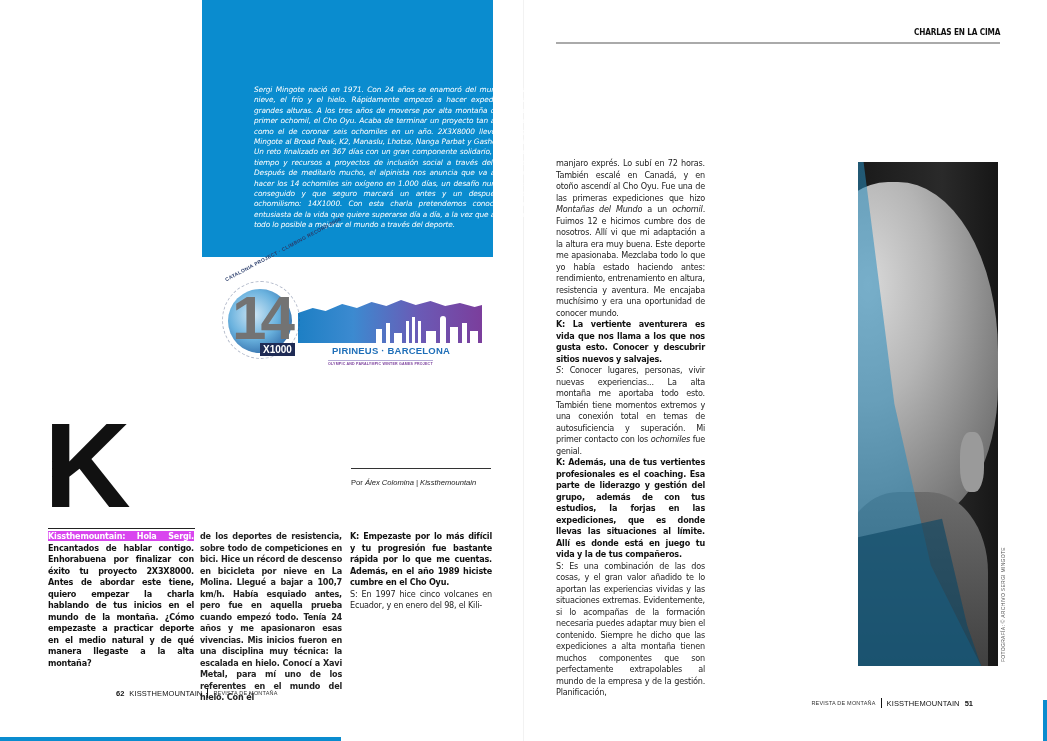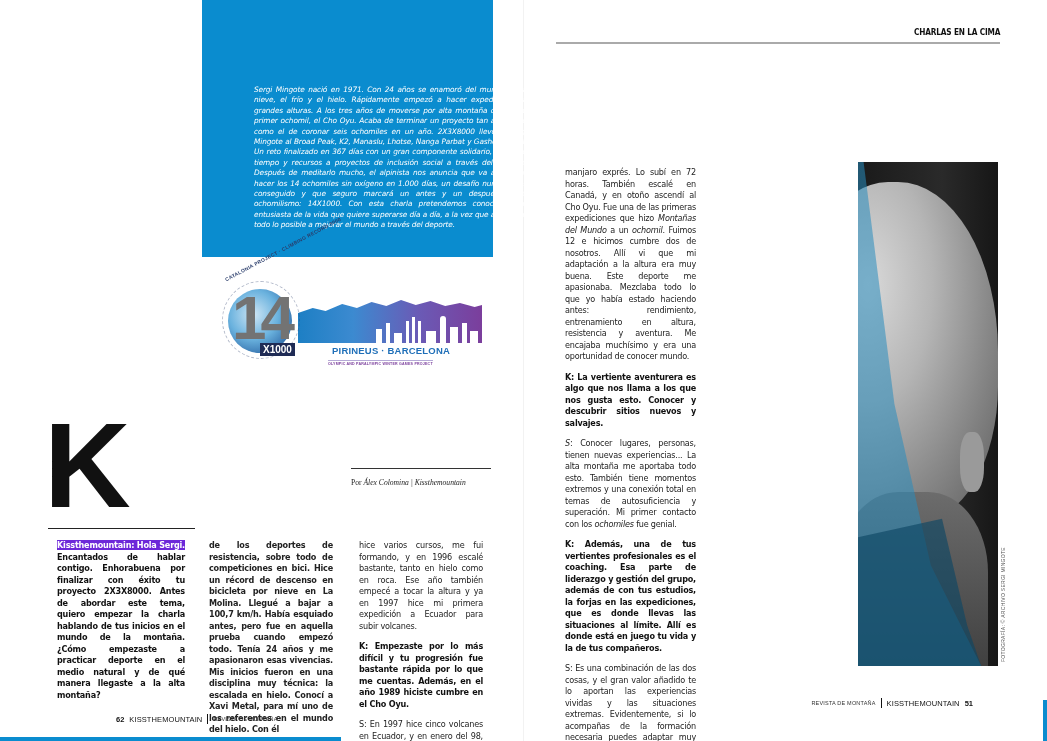--- a/index.html
+++ b/index.html
@@ -26,30 +26,30 @@
     clip-path: polygon(0 40%, 8% 30%, 15% 36%, 24% 22%, 32% 30%, 40% 18%, 48% 26%, 56% 14%, 64% 24%, 72% 16%, 80% 26%, 88% 20%, 96% 28%, 100% 24%, 100% 100%, 0 100%); }
   .logo-buildings { position: absolute; left: 150px; top: 40px; width: 110px; height: 28px; }
   .logo-buildings span { position: absolute; bottom: 0; background: #ffffff; }
   .logo-pirineus { position: absolute; left: 110px; top: 70px; font-weight: bold; font-size: 9.5px; color: #1f6fb8; letter-spacing: .2px; }
   .logo-sub { position: absolute; left: 106px; top: 85px; font-size: 3.6px; font-weight: bold; color: #7b3e9c; border-top: 1px solid #b5a9d6; padding-top: 1px; letter-spacing: .2px; }
 
   
   .dropcap { position: absolute; left: 44px; top: 405px; font-family: "Liberation Sans", sans-serif; font-weight: bold; font-size: 120px; line-height: 120px; color: #111; }
 
   .byline-rule { position: absolute; left: 351px; top: 468px; width: 140px; height: 1px; background: #333; }
-  .byline { position: absolute; left: 351px; top: 478px; font-size: 7.6px; color: #222; font-family: Liberation Serif, serif; }
+  .byline { position: absolute; left: 351px; top: 478px; font-size: 7.6px; color: #222; font-family: Liberation Sans, sans-serif; }
   .byline em { font-style: italic; }
 
   .col-rule { position: absolute; left: 48px; top: 528px; width: 147px; height: 1px; background: #222; }
 
   
   .col { position: absolute; font-family: "DejaVu Sans", sans-serif; font-size: 8.1px; line-height: 11.5px; text-align: justify; color: #222; letter-spacing: -0.2px; }
-  .col p { margin: 9px; }
+  .col p { margin: 0; }
   .col .q { font-weight: bold; color: #111; }
-  .col .hl { background: #6d28d9; color: #fff; }
+  .col .hl { background: #d946ef; color: #fff; }
   .col em { font-style: italic; }
   .col-1 { left: 48px; top: 531px; width: 146px; }
   .col-2 { left: 200px; top: 531px; width: 142px; font-weight: bold; }
   .col-3 { left: 350px; top: 531px; width: 142px; }
   .col-4 { left: 556px; top: 158px; width: 149px; }
 
   
   .header-rule { position: absolute; left: 556px; top: 42px; width: 444px; height: 2px; background: #aaaaaa; }
   .section-title { position: absolute; right: 47px; top: 27px; font-family: "DejaVu Sans", sans-serif; font-weight: bold; font-size: 9px; letter-spacing: -0.2px; color: #111; transform: scaleX(0.82); transform-origin: right center; }
 
@@ -60,21 +60,21 @@
     background: radial-gradient(ellipse at 35% 30%, #d9d9d9 0%, #b5b5b5 35%, #8a8a8a 65%, #5a5a5a 100%); }
   .photo-ear { position: absolute; left: 102px; top: 270px; width: 24px; height: 60px; border-radius: 40%; background: #9a9a9a; }
   .photo-neck { position: absolute; left: -20px; top: 330px; width: 150px; height: 200px; background: linear-gradient(180deg, #6c6c6c, #3a3a3a); border-radius: 40% 40% 0 0; }
   .photo-tint { position: absolute; left: 0; top: 0; width: 140px; height: 504px;
     background: rgba(40, 140, 190, 0.55); clip-path: polygon(0 0, 4% 0, 26% 48%, 52% 80%, 88% 100%, 0 100%); }
   .photo-tint-dark { position: absolute; left: 0; top: 320px; width: 140px; height: 184px;
     background: rgba(14, 70, 100, 0.65); clip-path: polygon(0 30%, 60% 20%, 78% 78%, 88% 100%, 0 100%); }
   .photo-credit { position: absolute; left: 1000px; top: 662px; font-size: 5px; color: #555; letter-spacing: .3px; transform: rotate(-90deg); transform-origin: left top; white-space: nowrap; }
 
   
-  .footer-left { position: absolute; left: 75px; top: 714px; font-size: 7.5px; color: #111; display: flex; align-items: center; gap: 5px; padding-left: 41px; }
+  .footer-left { position: absolute; left: 75px; top: 688px; font-size: 7.5px; color: #111; display: flex; align-items: center; gap: 5px; padding-left: 41px; }
   .footer-right { position: absolute; right: 74px; top: 698px; font-size: 7.5px; color: #111; display: flex; align-items: center; gap: 5px; }
   .pnum { font-weight: bold; }
   .brand { font-weight: normal; letter-spacing: .1px; }
   .sep { width: 1px; height: 10px; background: #111; display: inline-block; }
   .mag { font-size: 5.5px; letter-spacing: .2px; color: #333; }
   .bar-left { position: absolute; left: 0; top: 737px; width: 341px; height: 4px; background: #0a8ccf; }
   .bar-right { position: absolute; left: 1043px; top: 700px; width: 4px; height: 41px; background: #0a8ccf; }
 </style>
 </head>
 <body>
@@ -113,40 +113,39 @@
 
 <div class="byline-rule"></div>
 <div class="byline">
   <span>Por</span>
   <em>Álex Colomina | Kissthemountain</em>
 </div>
 
 <div class="col-rule"></div>
 
 <div class="col col-1">
-  <p class="q"><span class="hl">Kissthemountain: Hola Sergi.</span><span> Encantados de hablar contigo. Enhorabuena por finalizar con éxito tu proyecto 2X3X8000. Antes de abordar este tema, quiero empezar la charla hablando de tus inicios en el mundo de la montaña. ¿Cómo empezaste a practicar deporte en el medio natural y de qué manera llegaste a la alta montaña?</span></p>
+  <p class="q"><span class="hl">Kissthemountain: Hola Sergi.</span><span> Encantados de hablar contigo. Enhorabuena por finalizar con éxito tu proyecto 2X3X8000. Antes de abordar este tiene, quiero empezar la charla hablando de tus inicios en el mundo de la montaña. ¿Cómo empezaste a practicar deporte en el medio natural y de qué manera llegaste a la alta montaña?</span></p>
 </div>
 
 <div class="col col-2">
   <p>de los deportes de resistencia, sobre todo de competiciones en bici. Hice un récord de descenso en bicicleta por nieve en La Molina. Llegué a bajar a 100,7 km/h. Había esquiado antes, pero fue en aquella prueba cuando empezó todo. Tenía 24 años y me apasionaron esas vivencias. Mis inicios fueron en una disciplina muy técnica: la escalada en hielo. Conocí a Xavi Metal, para mí uno de los referentes en el mundo del hielo. Con él</p>
 </div>
 
 <div class="col col-3">
-  <p>hice varios cursos, me fui formando, y en 1996 escalé bastante, tanto en hielo como en roca. Ese año también empecé a tocar la altura y ya en 1997 hice mi primera expedición a Ecuador para subir volcanes.</p>
   <p class="q">K: Empezaste por lo más difícil y tu progresión fue bastante rápida por lo que me cuentas. Además, en el año 1989 hiciste cumbre en el Cho Oyu.</p>
   <p>S: En 1997 hice cinco volcanes en Ecuador, y en enero del 98, el Kili-</p>
 </div>
 
 <div class="section-title">CHARLAS EN LA CIMA</div>
 <div class="header-rule"></div>
 
 <div class="col col-4">
   <p><span>manjaro exprés. Lo subí en 72 horas. También escalé en Canadá, y en otoño ascendí al Cho Oyu. Fue una de las primeras expediciones que hizo </span><em>Montañas del Mundo</em><span> a un </span><em>ochomil</em><span>. Fuimos 12 e hicimos cumbre dos de nosotros. Allí vi que mi adaptación a la altura era muy buena. Este deporte me apasionaba. Mezclaba todo lo que yo había estado haciendo antes: rendimiento, entrenamiento en altura, resistencia y aventura. Me encajaba muchísimo y era una oportunidad de conocer mundo.</span></p>
-  <p class="q">K: La vertiente aventurera es algo que nos llama a los que nos gusta esto. Conocer y descubrir sitios nuevos y salvajes.</p>
-  <p><em>S</em><span>: Conocer lugares, personas, tienen nuevas experiencias... La alta montaña me aportaba todo esto. También tiene momentos extremos y una conexión total en temas de autosuficiencia y superación. Mi primer contacto con los </span><em>ochomiles</em><span> fue genial.</span></p>
+  <p class="q">K: La vertiente aventurera es vida que nos llama a los que nos gusta esto. Conocer y descubrir sitios nuevos y salvajes.</p>
+  <p><em>S</em><span>: Conocer lugares, personas, vivir nuevas experiencias... La alta montaña me aportaba todo esto. También tiene momentos extremos y una conexión total en temas de autosuficiencia y superación. Mi primer contacto con los </span><em>ochomiles</em><span> fue genial.</span></p>
   <p class="q">K: Además, una de tus vertientes profesionales es el coaching. Esa parte de liderazgo y gestión del grupo, además de con tus estudios, la forjas en las expediciones, que es donde llevas las situaciones al límite. Allí es donde está en juego tu vida y la de tus compañeros.</p>
   <p>S: Es una combinación de las dos cosas, y el gran valor añadido te lo aportan las experiencias vividas y las situaciones extremas. Evidentemente, si lo acompañas de la formación necesaria puedes adaptar muy bien el contenido. Siempre he dicho que las expediciones a alta montaña tienen muchos componentes que son perfectamente extrapolables al mundo de la empresa y de la gestión. Planificación,</p>
 </div>
 
 <div class="photo" title="Retrato de Sergi Mingote">
   <div class="photo-head"></div>
   <div class="photo-ear"></div>
   <div class="photo-neck"></div>
   <div class="photo-tint"></div>
   <div class="photo-tint-dark"></div>

